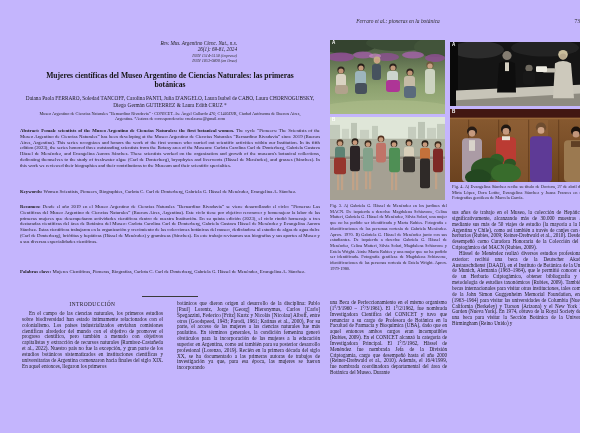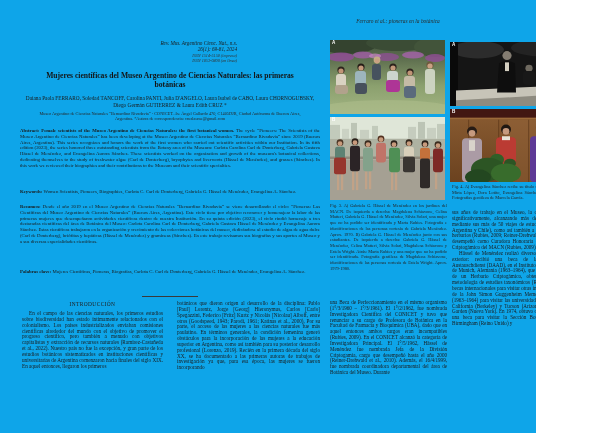--- a/index.html
+++ b/index.html
@@ -1,18 +1,18 @@
 <!DOCTYPE html>
 <html><head>
 <meta charset="utf-8">
 <style>
   * { box-sizing: border-box; }
   html,body { margin:0; padding:0; background:#ffffff; }
   body { font-family:"Liberation Serif","DejaVu Serif",serif; color:#1b1b1b; }
-  #page { position:relative; width:536px; height:433px; background:#0ea5e9; overflow:hidden; }
+  #page { position:relative; width:580px; height:433px; background:#c4b5fd; overflow:hidden; }
   p { margin:0; }
 
   
   .rh-title { position:absolute; left:330px; top:18px; width:136px; text-align:center;
               font-style:italic; font-size:5.4px; color:#2a2a2a; }
   .rh-page  { position:absolute; left:560px; top:18px; width:20px; text-align:right;
               font-size:5.4px; color:#2a2a2a; }
 
   
   .masthead { position:absolute; left:20px; top:40px; width:217px; text-align:right; }

